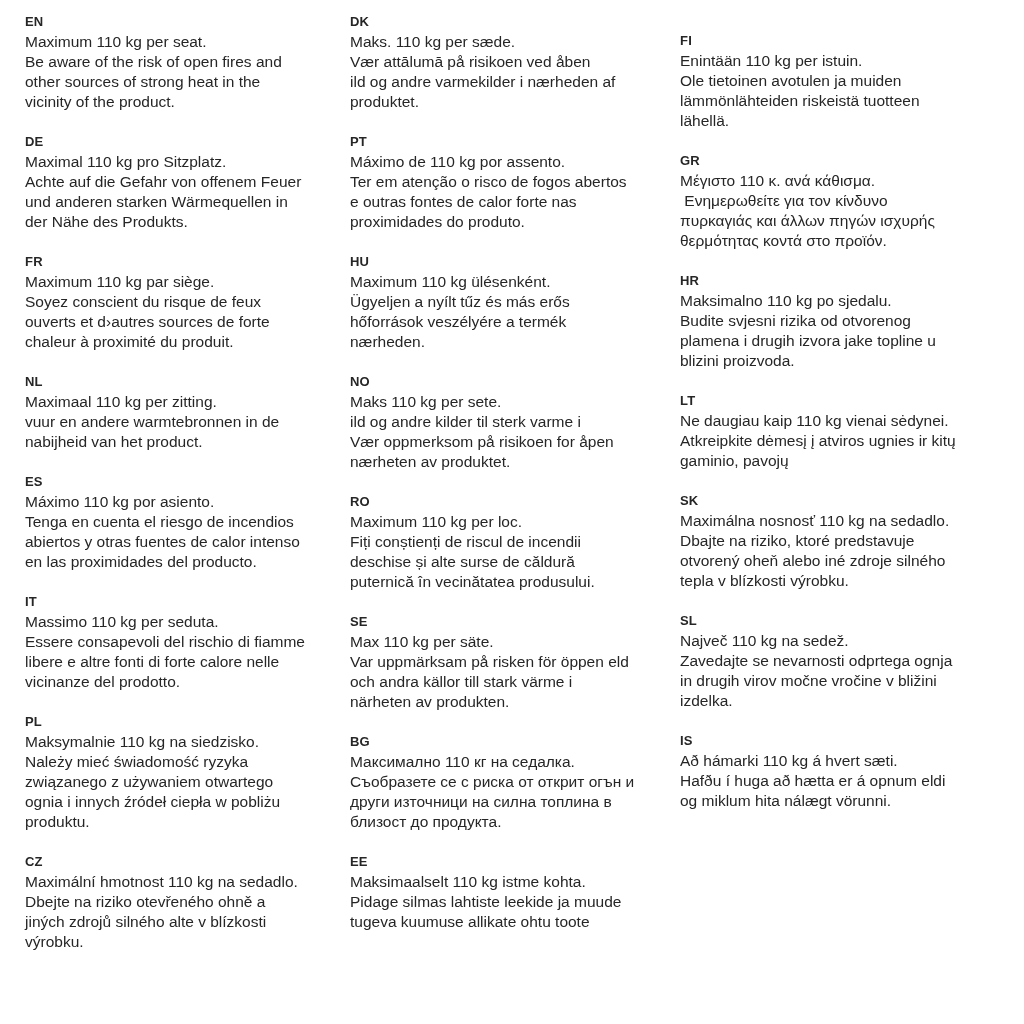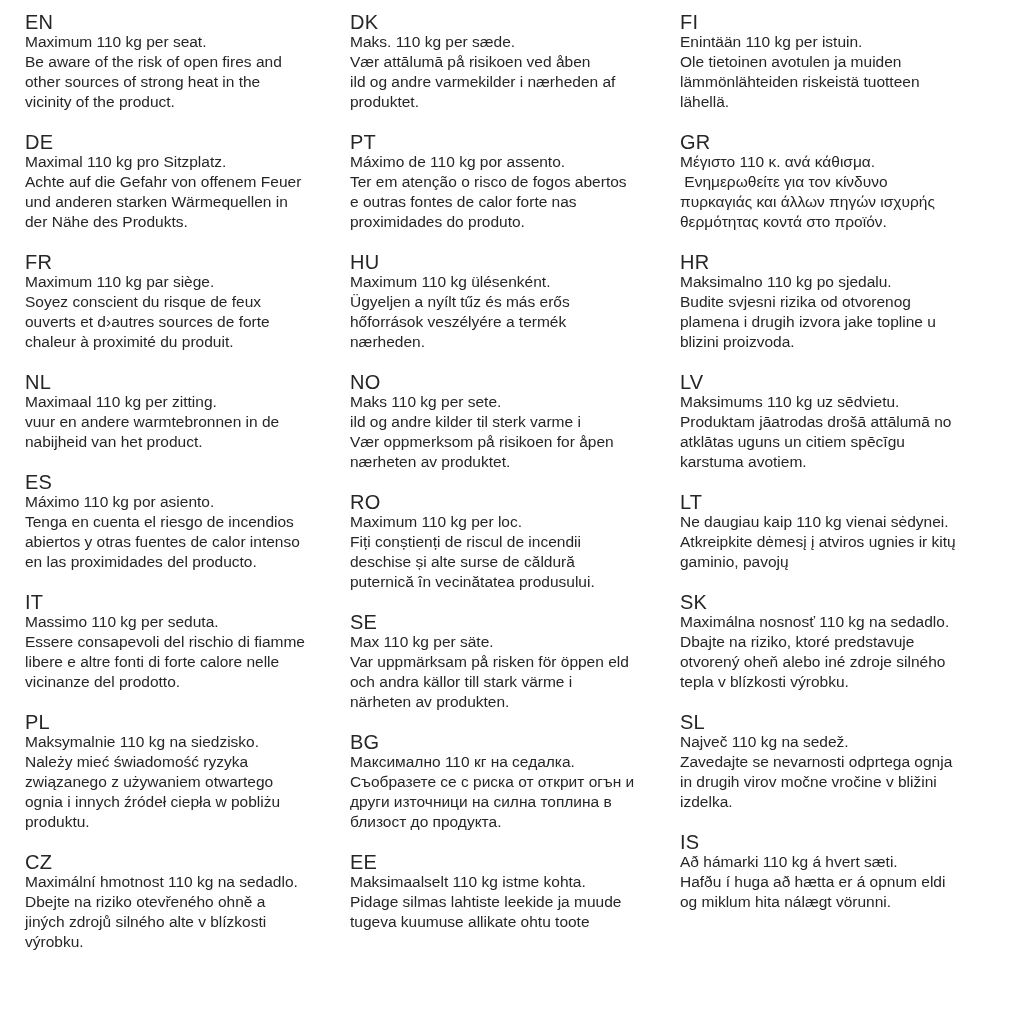--- a/index.html
+++ b/index.html
@@ -13,27 +13,27 @@
     width: 1024px;
     height: 1024px;
     padding: 12px 0 0 25px;
     display: flex;
     color: #262626;
     overflow: hidden;
   }
   .col { flex: 0 0 auto; }
   .col.c1 { width: 325px; }
   .col.c2 { width: 330px; }
-  .col.c3 { width: 344px; }
+  .col.c3 { width: 344px; margin-top: 19px; }
   section.block { margin: 0 0 20px 0; }
   h2.lang {
     margin: 0;
-    font-size: 20px;
+    font-size: 13px;
     line-height: 20px;
-    font-weight: 400;
+    font-weight: 700;
     letter-spacing: 0.2px;
   }
   p.line {
     margin: 0;
     font-size: 15.5px;
     line-height: 20px;
     font-weight: 400;
     white-space: pre-wrap;
   }
 </style>
@@ -171,27 +171,20 @@
         <p class="line" data-name="text-line">πυρκαγιάς και άλλων πηγών ισχυρής</p>
         <p class="line" data-name="text-line">θερμότητας κοντά στο προϊόν.</p>
       </section>
       <section class="block" data-name="language-block-hr">
         <h2 class="lang" data-name="language-code-hr">HR</h2>
         <p class="line" data-name="text-line">Maksimalno 110 kg po sjedalu.</p>
         <p class="line" data-name="text-line">Budite svjesni rizika od otvorenog</p>
         <p class="line" data-name="text-line">plamena i drugih izvora jake topline u</p>
         <p class="line" data-name="text-line">blizini proizvoda.</p>
       </section>
-      <section class="block" data-name="language-block-lv">
-        <h2 class="lang" data-name="language-code-lv">LV</h2>
-        <p class="line" data-name="text-line">Maksimums 110 kg uz sēdvietu.</p>
-        <p class="line" data-name="text-line">Produktam jāatrodas drošā attālumā no</p>
-        <p class="line" data-name="text-line">atklātas uguns un citiem spēcīgu</p>
-        <p class="line" data-name="text-line">karstuma avotiem.</p>
-      </section>
       <section class="block" data-name="language-block-lt">
         <h2 class="lang" data-name="language-code-lt">LT</h2>
         <p class="line" data-name="text-line">Ne daugiau kaip 110 kg vienai sėdynei.</p>
         <p class="line" data-name="text-line">Atkreipkite dėmesį į atviros ugnies ir kitų</p>
         <p class="line" data-name="text-line">gaminio, pavojų</p>
       </section>
       <section class="block" data-name="language-block-sk">
         <h2 class="lang" data-name="language-code-sk">SK</h2>
         <p class="line" data-name="text-line">Maximálna nosnosť 110 kg na sedadlo.</p>
         <p class="line" data-name="text-line">Dbajte na riziko, ktoré predstavuje</p>

